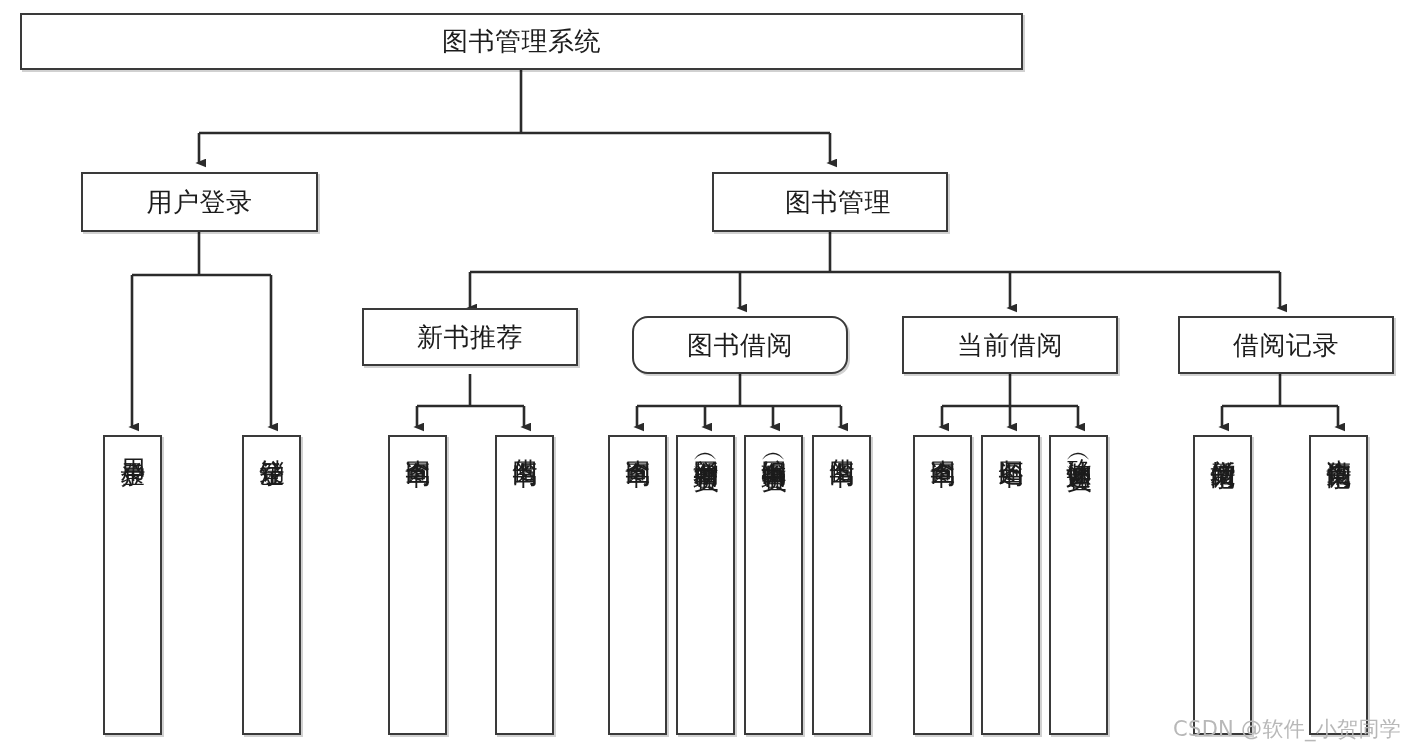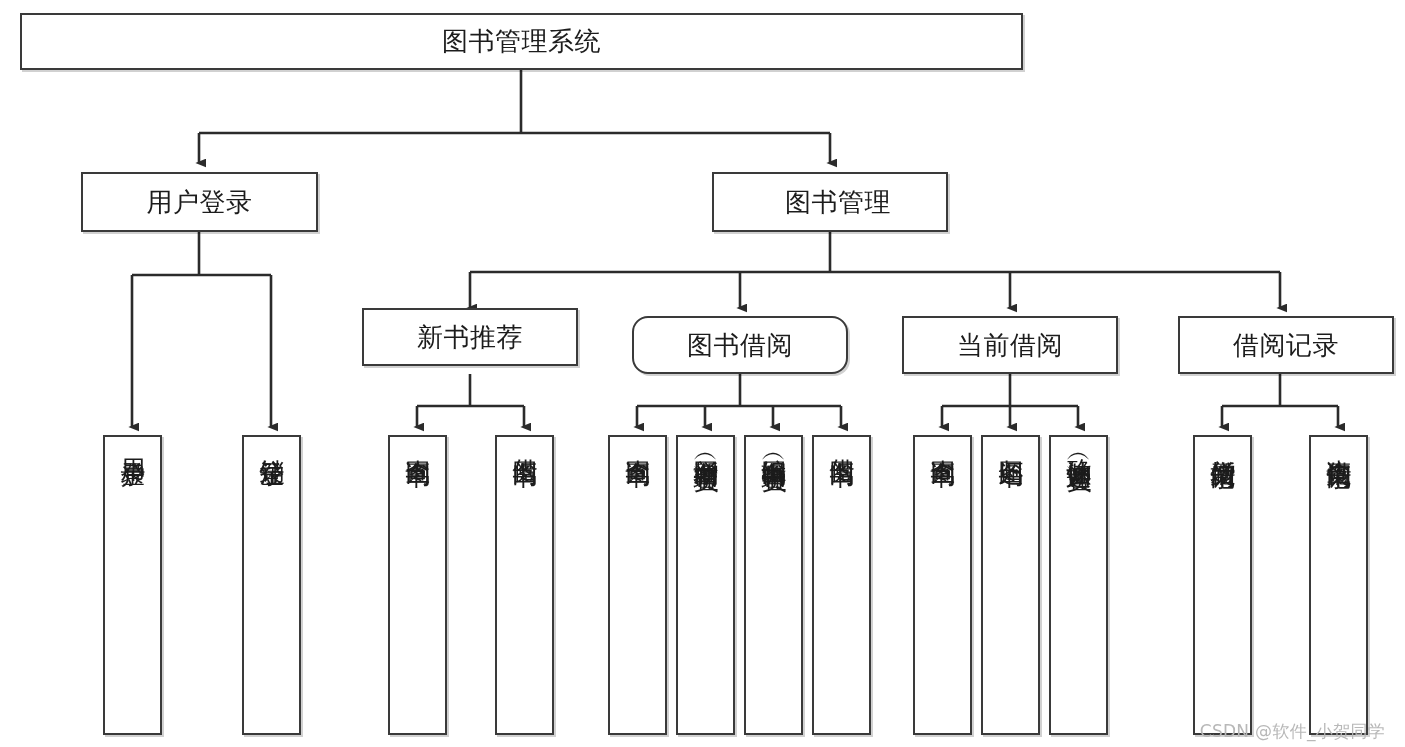--- a/index.html
+++ b/index.html
@@ -51,23 +51,23 @@
     font-size: 25px;
     line-height: 1.04;
     letter-spacing: 1.5px;
     white-space: nowrap;
   }
   .node.vertical.tall .label {
     font-size: 25px;
   }
   #watermark {
     position: absolute;
-    right: 20px;
+    right: 4px;
     bottom: 4px;
-    font-size: 17px;
+    font-size: 21px;
     color: #b8b8b8;
     white-space: nowrap;
     letter-spacing: 0.3px;
   }
 </style>
 </head>
 <body>
 
 <div id="canvas">
 

